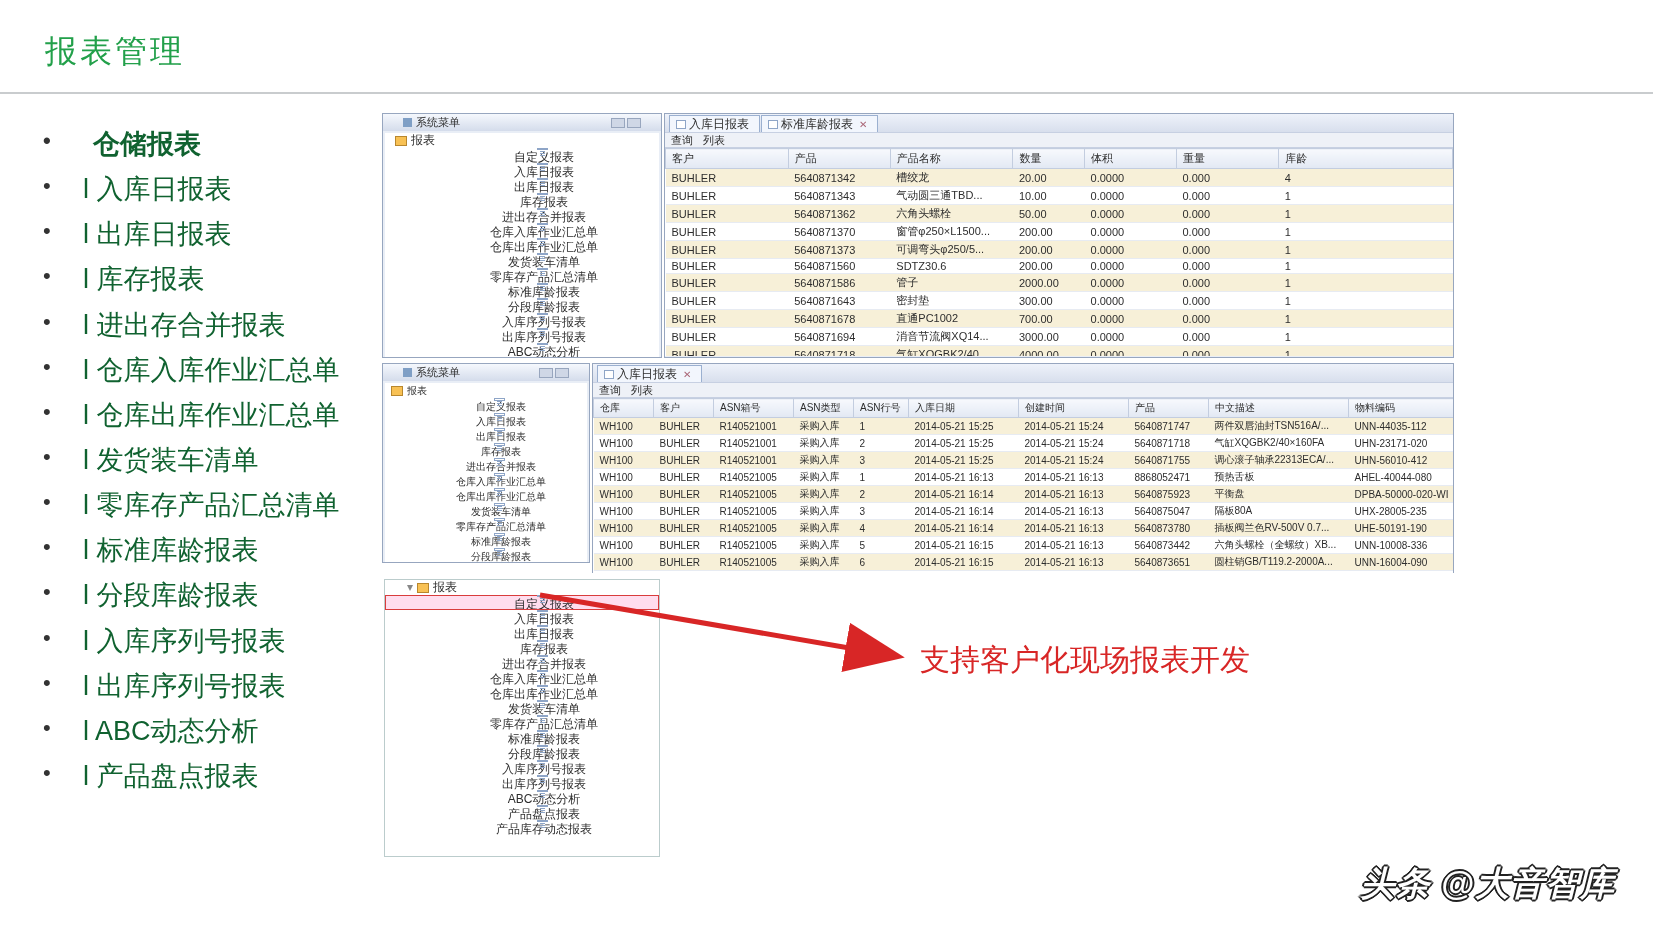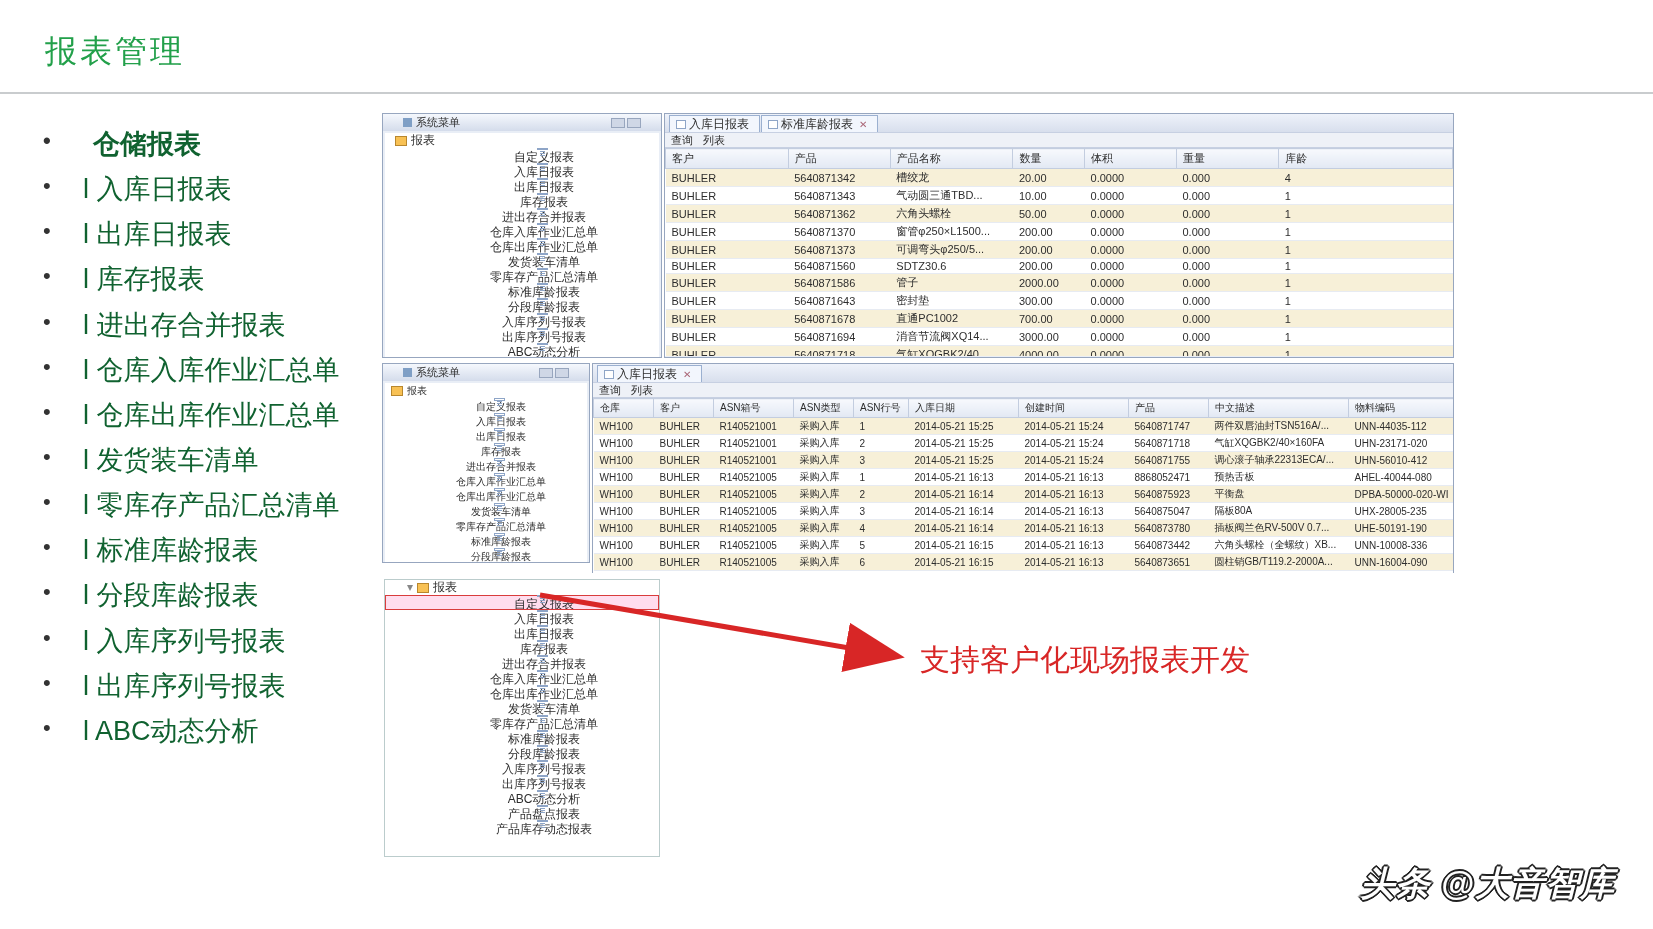--- a/index.html
+++ b/index.html
@@ -148,20 +148,21 @@
   <li><span>l 进出存合并报表</span></li>
   <li><span>l 仓库入库作业汇总单</span></li>
   <li><span>l 仓库出库作业汇总单</span></li>
   <li><span>l 发货装车清单</span></li>
   <li><span>l 零库存产品汇总清单</span></li>
   <li><span>l 标准库龄报表</span></li>
   <li><span>l 分段库龄报表</span></li>
   <li><span>l 入库序列号报表</span></li>
   <li><span>l 出库序列号报表</span></li>
   <li><span>l ABC动态分析</span></li>
+  <li><span>l 产品盘点报表</span></li>
 </ul>
 
 <div id="paneTree1" class="app-pane">
   <div class="app-titlebar">
     <span class="ico"></span>
     <span>系统菜单</span>
     <span class="btns">
       <span class="wbtn"></span>
       <span class="wbtn"></span>
     </span>

